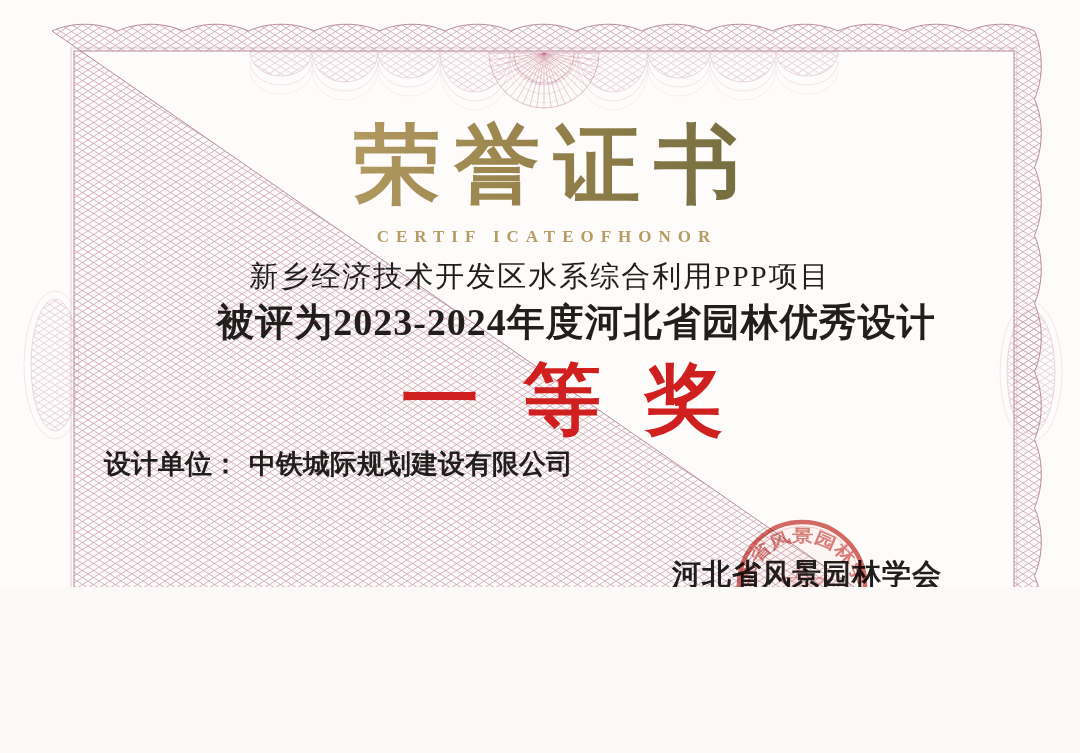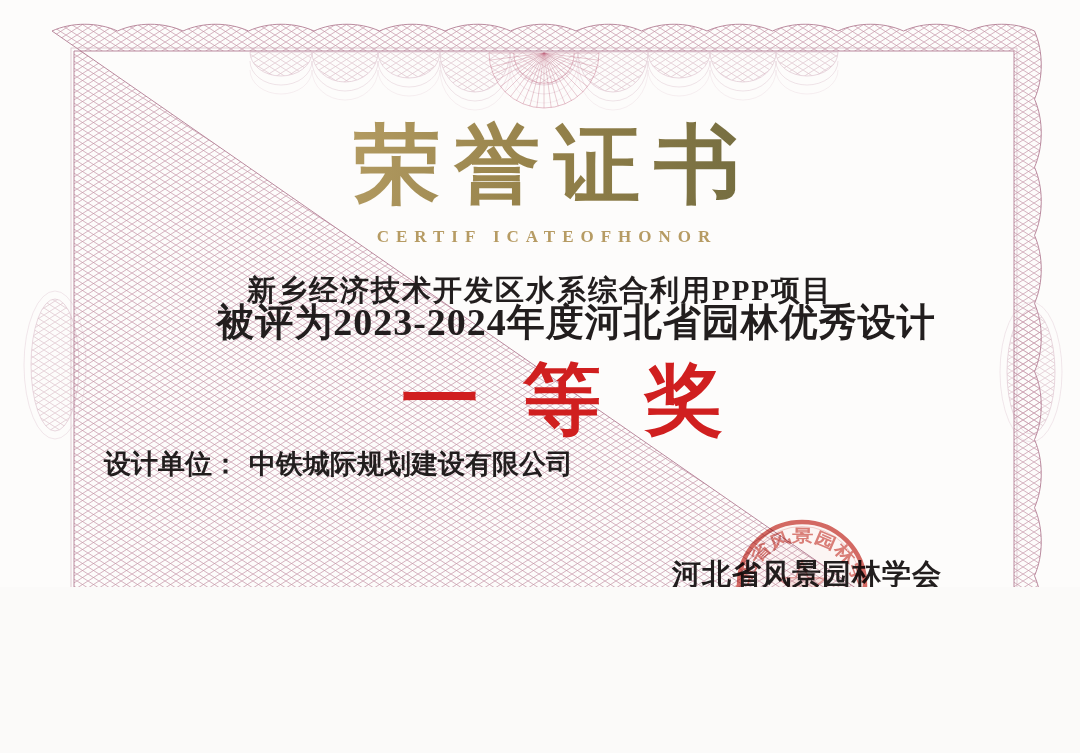--- a/index.html
+++ b/index.html
@@ -11,21 +11,21 @@
   #seal-svg{mix-blend-mode:multiply;}
   .txt{position:absolute;white-space:nowrap;line-height:1.15;color:#221e1e;text-align:center;}
   .center{left:0;width:100%;text-align:center;}
   .title{
     top:116px;font-size:86px;font-weight:bold;letter-spacing:14px;padding-left:14px;
     background:linear-gradient(100deg,#d8c08d 4%,#c3a96f 22%,#97834b 48%,#6e693e 72%,#b29c63 94%);
     -webkit-background-clip:text;background-clip:text;
     -webkit-text-fill-color:transparent;color:#a8905a;
   }
   .subtitle{top:227px;font-size:17px;font-weight:bold;letter-spacing:7px;padding-left:7px;color:#b69b63;}
-  .project{top:274px;font-size:29px;font-weight:bold;letter-spacing:2px;}
+  .project{top:260px;font-size:29px;font-weight:normal;letter-spacing:2px;}
   .award{top:301px;font-size:38px;font-weight:bold;letter-spacing:1px;padding-left:36px;}
   .prize{top:355px;font-size:78px;font-weight:bold;color:#d01f1f;letter-spacing:44px;padding-left:44px;}
   .designer{left:104px;top:449px;font-size:27px;font-weight:bold;
     font-family:"Liberation Sans","DejaVu Sans",sans-serif;}
   .designer .name{margin-left:10px;}
   .issuer{top:558px;left:807px;transform:translateX(-50%);font-size:29px;font-weight:bold;letter-spacing:1px;}
   .issue-date{top:604px;left:803px;transform:translateX(-50%);font-size:24px;font-weight:bold;letter-spacing:3px;}
   .artifact{position:absolute;left:58px;top:658px;width:460px;height:1px;background:#e6e1df;}
 </style>
 </head>

